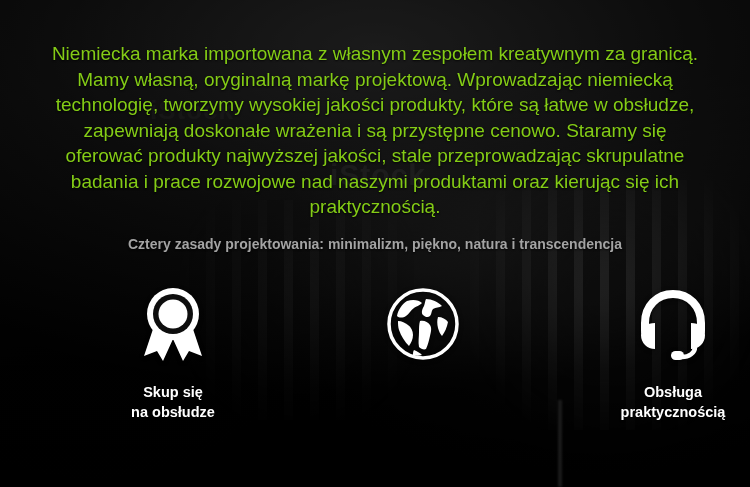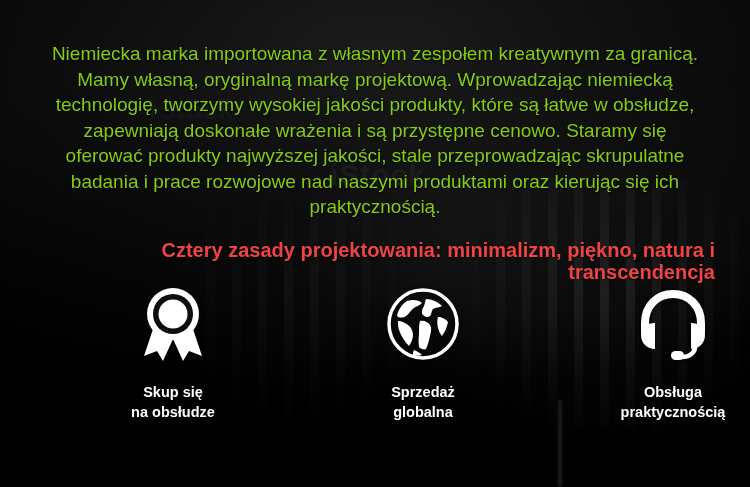--- a/index.html
+++ b/index.html
@@ -116,25 +116,25 @@
     line-height: 25.5px;
     color: #84cc16;
     text-shadow: 0 1px 2px rgba(0,0,0,0.85);
   }
 
   .principles-line {
     position: absolute;
     left: 35px;
     top: 219px;
     width: 680px;
-    text-align: right;
-    font-size: 20px;
+    text-align: center;
+    font-size: 14px;
     font-weight: bold;
     line-height: 22px;
-    color: #ef4444;
+    color: #a3a3a3;
     text-shadow: 0 1px 2px rgba(0,0,0,0.85);
   }
 
   .features {
     position: absolute;
     left: 0;
     top: 286px;
     width: 750px;
     display: flex;
     align-items: flex-start;
@@ -209,24 +209,20 @@
             <g fill="#ffffff">
               <path d="M21 14 C27 12 33 13 36 16 C33 19 31 19 28 21 C25 23 23 27 20 29 C17 31 13 31 11 29 C12 23 16 17 21 14 Z"></path>
               <path d="M40 12 C46 12 52 15 56 19 C53 21 50 20 47 22 C45 24 46 27 44 29 C42 31 39 30 37 28 C35 26 36 22 38 19 C39 16 39 14 40 12 Z"></path>
               <path d="M12 34 C16 34 19 36 22 38 C25 40 27 44 27 48 C27 52 25 56 23 59 C19 55 15 49 13 43 C12 40 12 37 12 34 Z"></path>
               <path d="M34 34 C38 33 42 35 44 38 C46 41 45 45 44 49 C43 53 42 58 40 62 C38 63 35 62 33 60 C32 55 33 50 33 45 C33 41 33 37 34 34 Z"></path>
               <path d="M52 30 C56 30 60 32 62 35 C61 40 59 45 56 49 C54 47 53 44 52 41 C51 37 51 33 52 30 Z"></path>
               <path d="M28 63 C31 64 34 66 36 68 C33 69 30 69 27 68 C27 66 27 64 28 63 Z"></path>
             </g>
           </svg>
         </span>
-        <span class="feature-label">
-          <span class="l1">Sprzedaż</span>
-          <span class="l2">globalna</span>
-        </span>
       </div>
 
       <div class="feature">
         <span class="feature-icon">
           <svg width="76" height="74" viewBox="0 0 76 74" aria-hidden="true">
             <path d="M10 44 L10 36 C10 19 22 7 38 7 C54 7 66 19 66 36 L66 44" fill="none" stroke="#ffffff" stroke-width="8" stroke-linecap="round"></path>
             <path d="M20 36 L20 62 C12 62 6 56 6 48 C6 40 12 36 20 36 Z" fill="#ffffff"></path>
             <path d="M56 36 L56 62 C64 62 70 56 70 48 C70 40 64 36 56 36 Z" fill="#ffffff"></path>
             <path d="M60 60 C60 66 54 70 47 70" fill="none" stroke="#ffffff" stroke-width="4.5" stroke-linecap="round"></path>
             <rect x="36" y="64" width="13" height="9" rx="4.5" fill="#ffffff"></rect>

